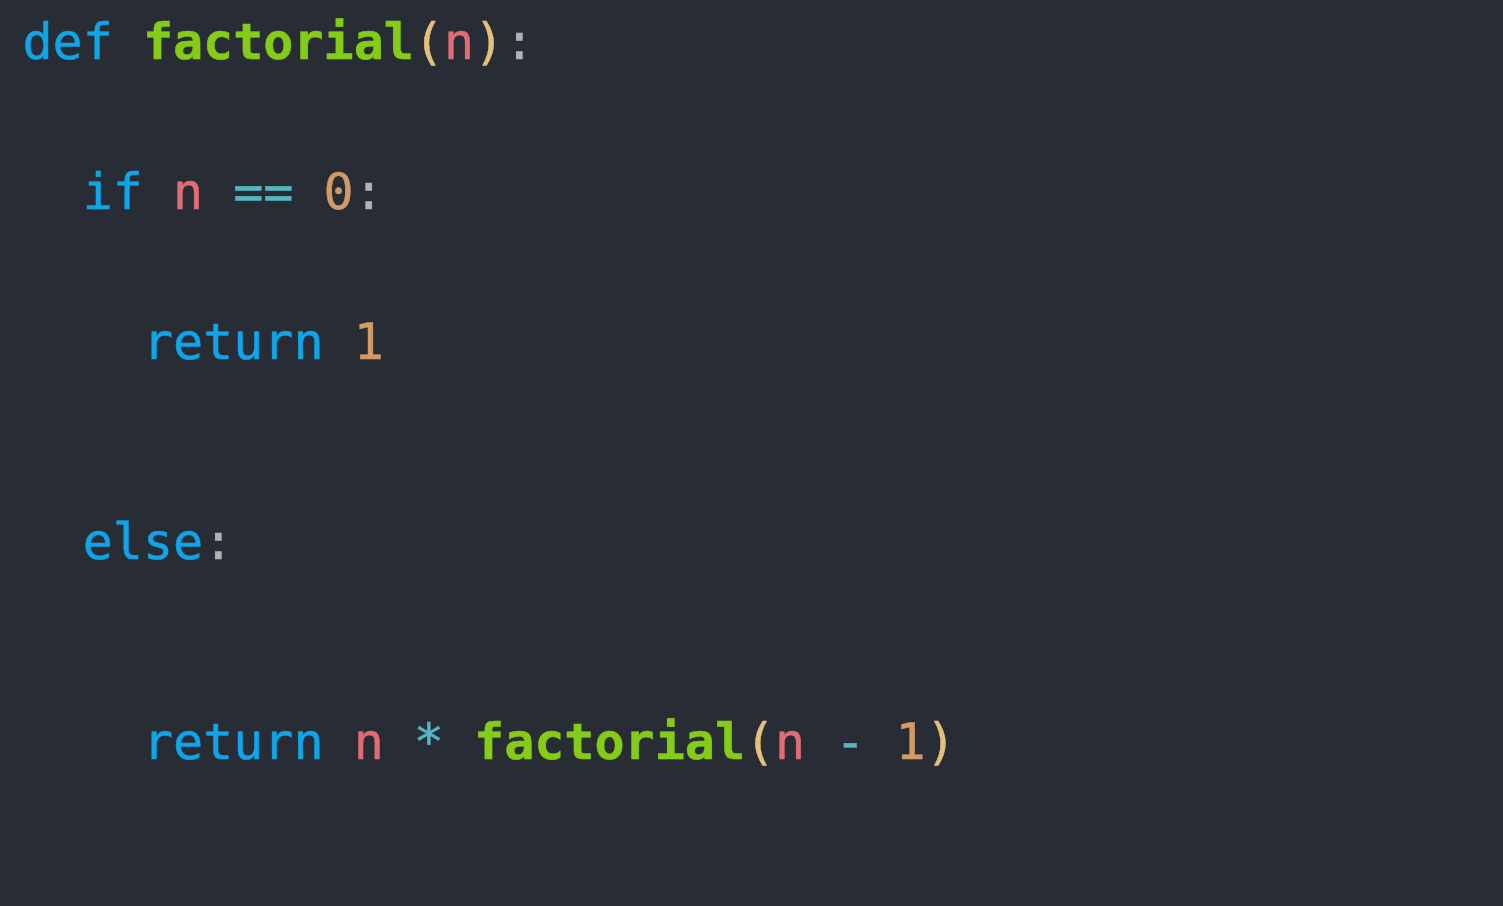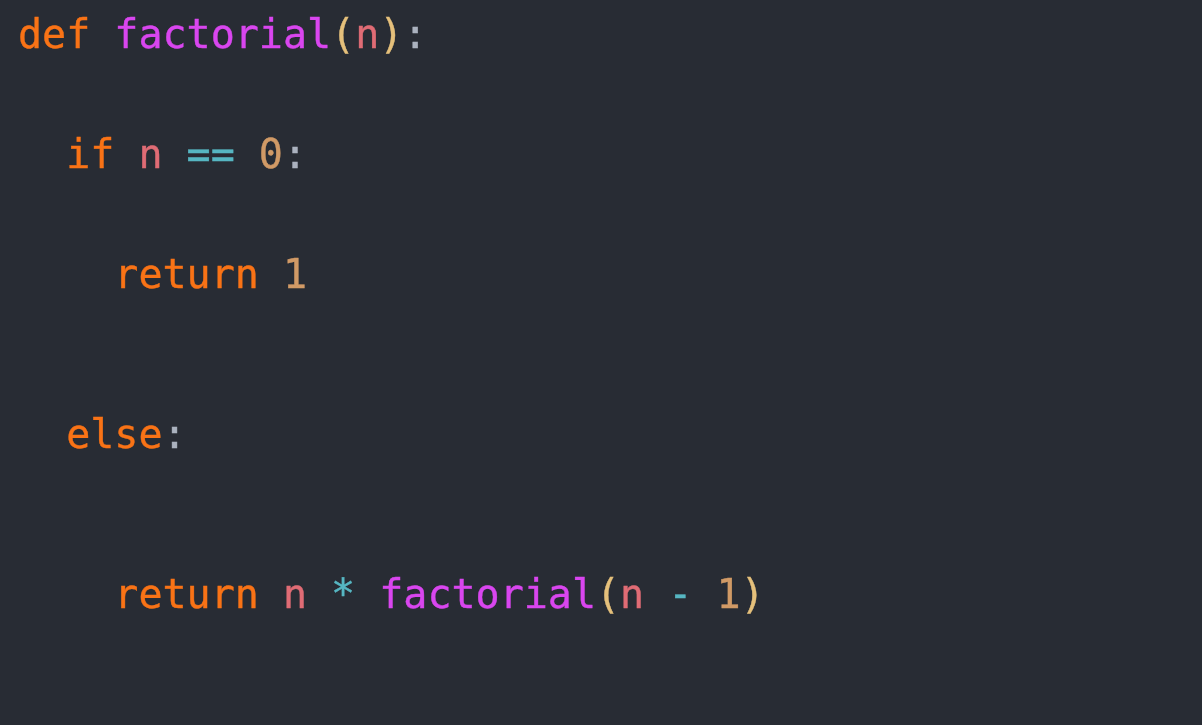--- a/index.html
+++ b/index.html
@@ -14,22 +14,22 @@
     margin: 0;
     padding: 14px 18px 14px 18px;
     font-family: "Consolas", "Menlo", "DejaVu Sans Mono", "Courier New", monospace;
     font-size: 40px;
     line-height: 1.00;
     white-space: pre;
     letter-spacing: 0px;
     color: #abb2bf;
     -webkit-text-stroke: 0.4px currentColor;
   }
-  .tok-kw    { color: #f97316; } 
-  .tok-fn    { color: #d946ef; } 
+  .tok-kw    { color: #0ea5e9; } 
+  .tok-fn    { color: #84cc16; font-weight: bold; } 
   .tok-paren { color: #e5c07b; } 
   .tok-param { color: #e06c75; } 
   .tok-op    { color: #56b6c2; } 
   .tok-num   { color: #d19a66; } 
   .tok-colon { color: #abb2bf; }
 </style>
 </head>
 <body>
 
 <pre class="code" id="code-block"><span><span class="tok-kw">def </span><span class="tok-fn">factorial</span><span class="tok-paren">(</span><span class="tok-param">n</span><span class="tok-paren">)</span><span class="tok-colon">:</span></span>

